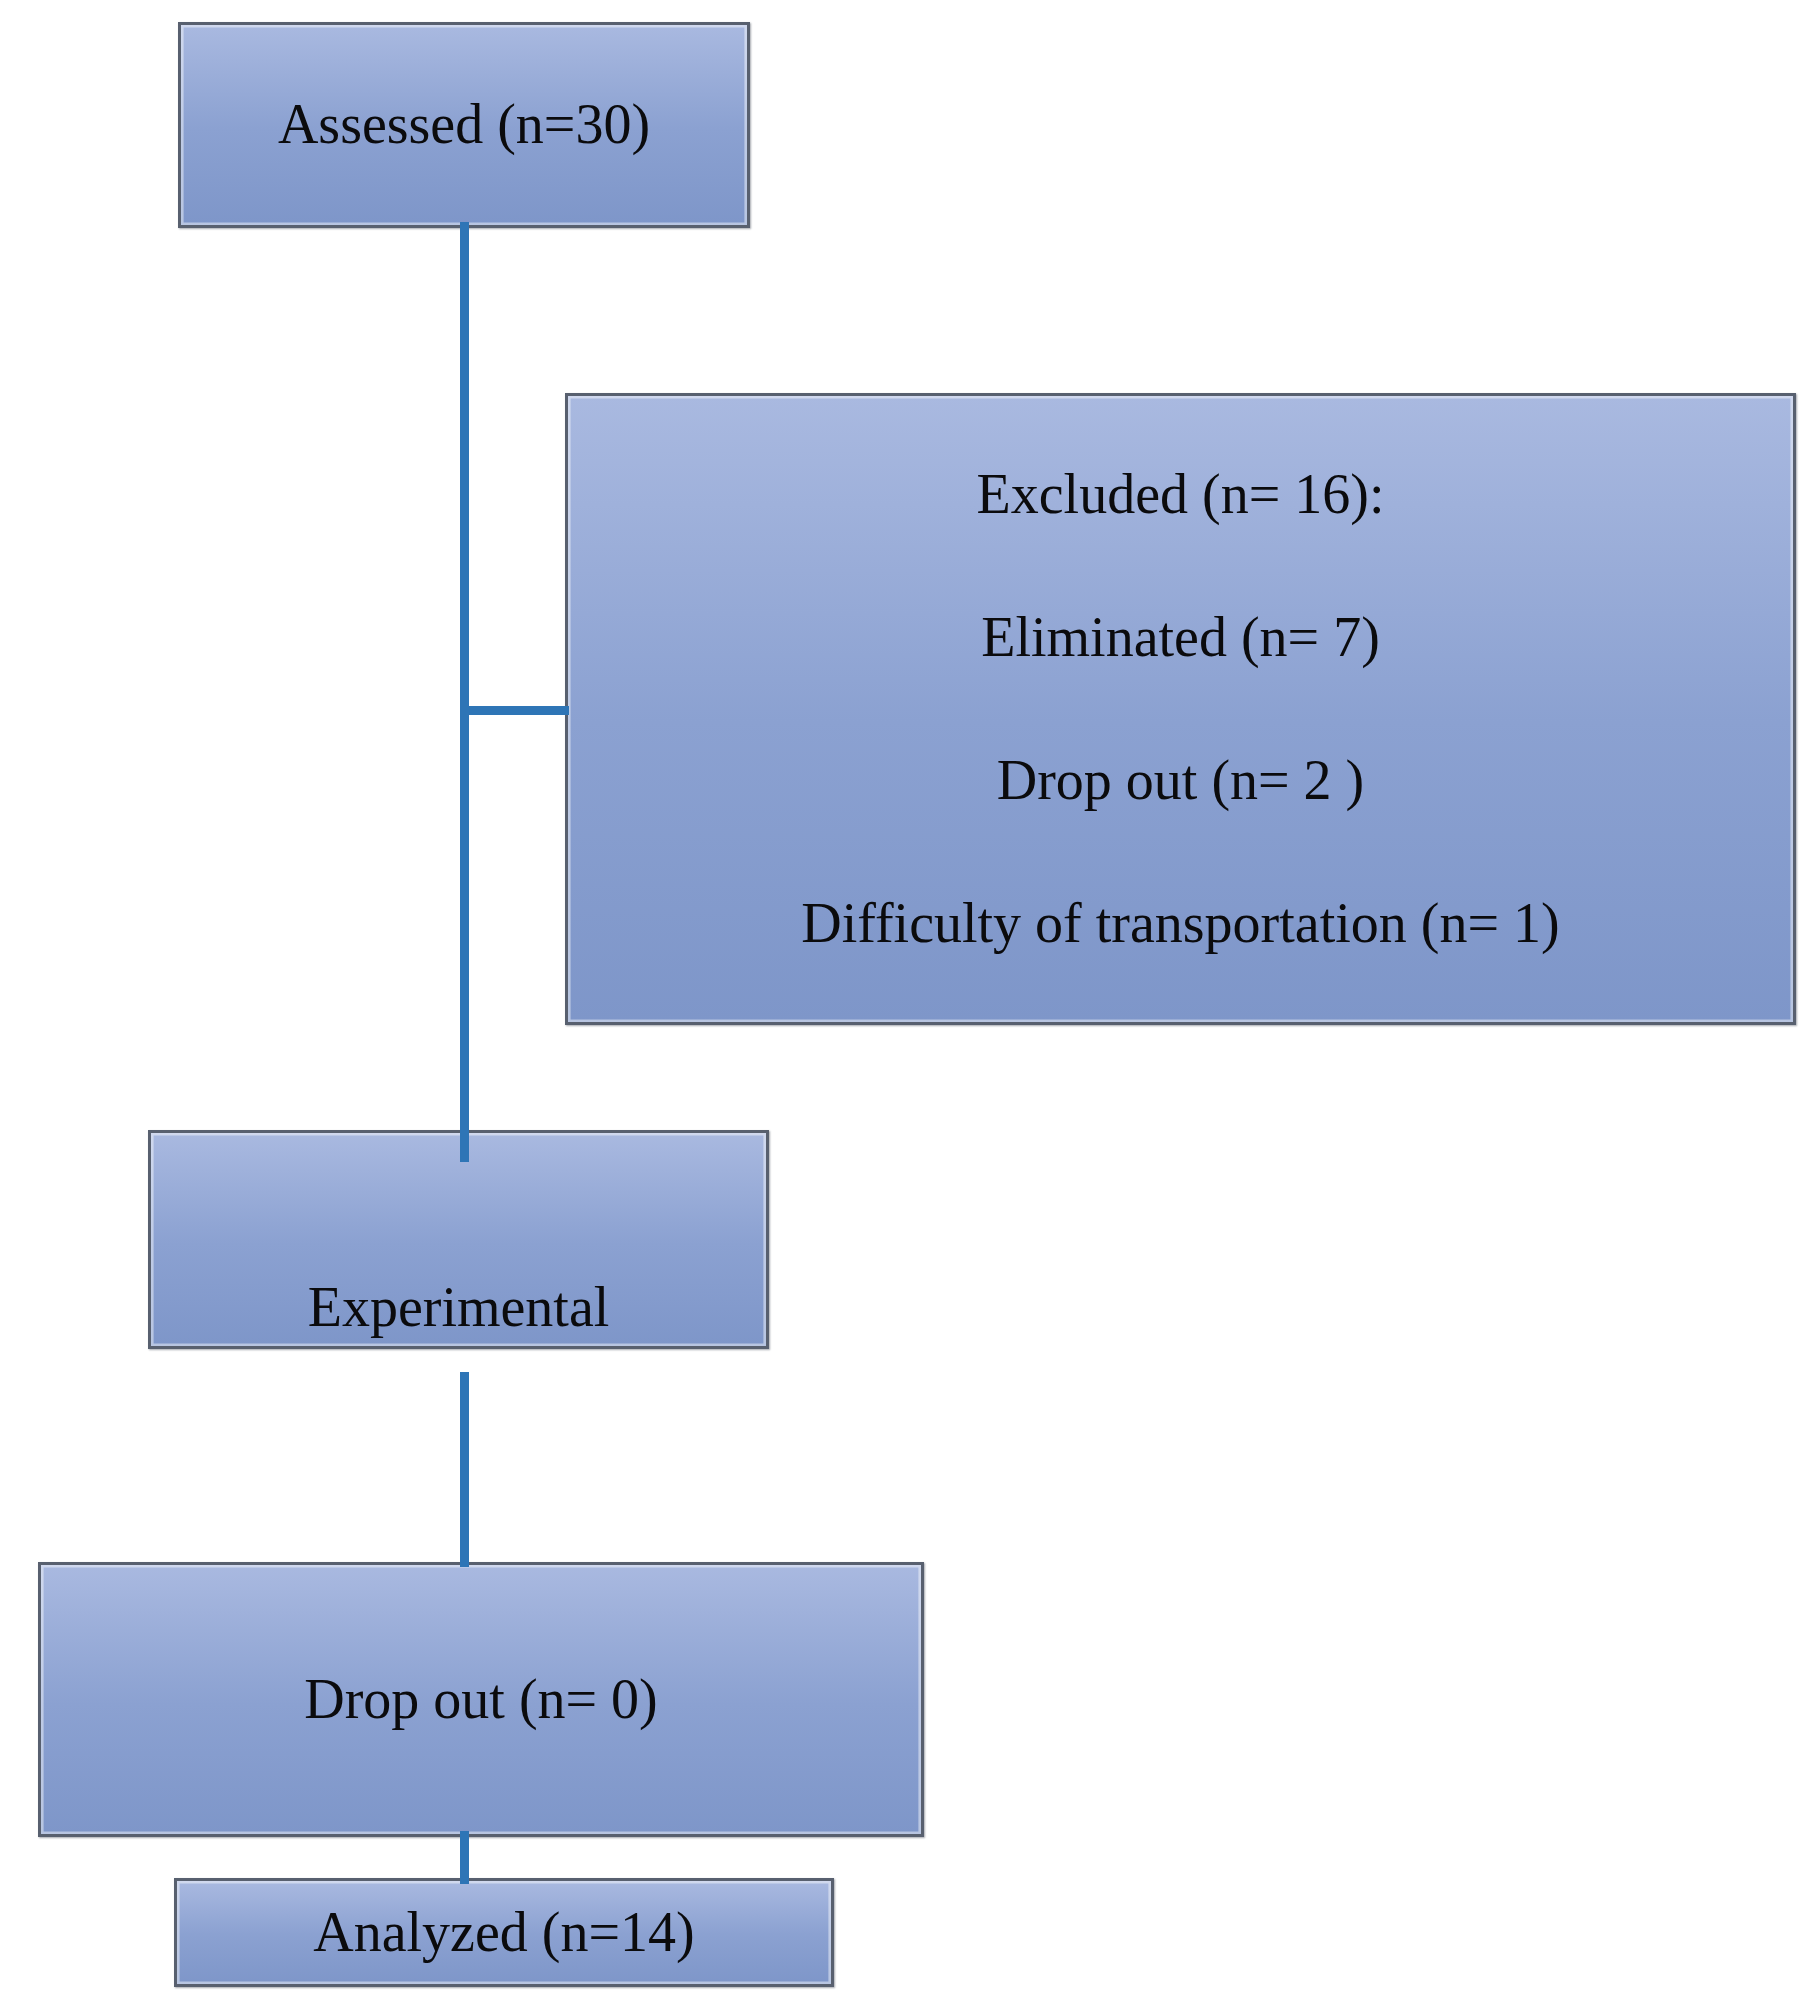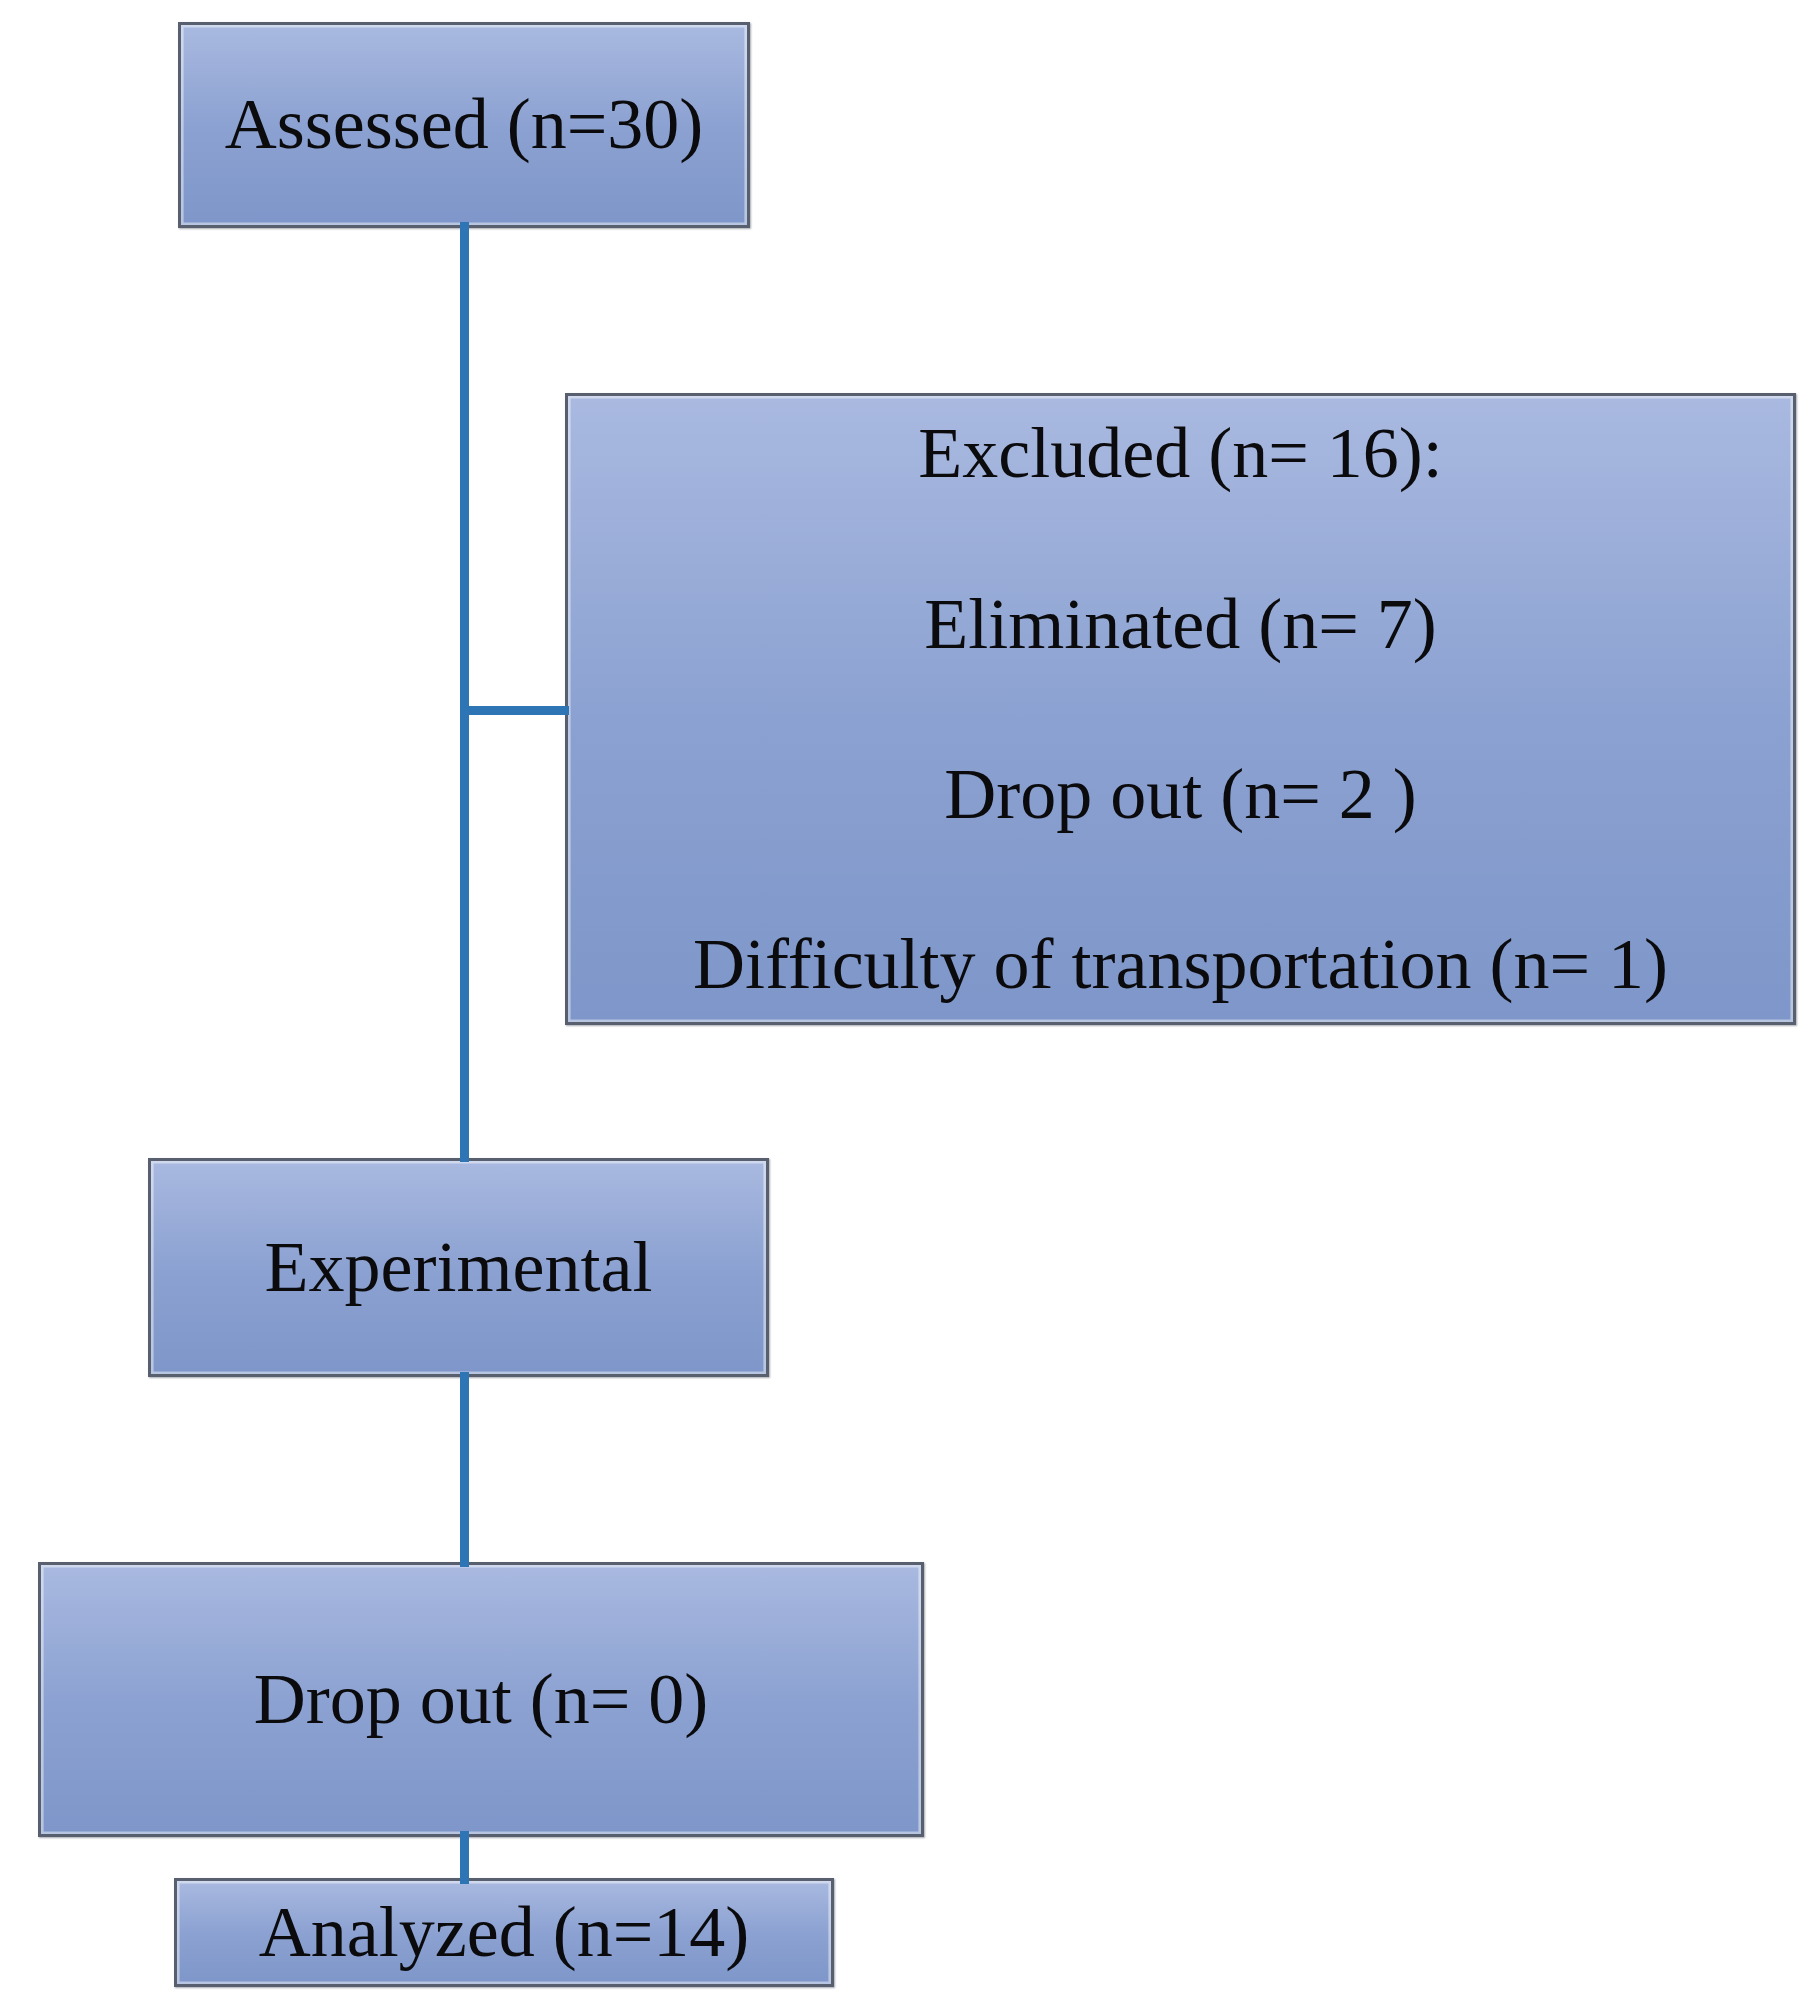--- a/index.html
+++ b/index.html
@@ -33,33 +33,33 @@
                 var(--box-fill-top) 0%,
                 var(--box-fill-mid) 52%,
                 var(--box-fill-bottom) 100%);
     box-shadow: inset 0 0 0 2.6px rgba(255,255,255,0.45),
                 0.9px 0.9px 1.7px rgba(60,66,80,0.45);
     display: flex;
     flex-direction: column;
     align-items: center;
     justify-content: center;
     text-align: center;
-    font-size: 72px;
+    font-size: 56px;
     line-height: 1.12;
     z-index: 1;
   }
   .connector {
     position: absolute;
     background: var(--connector);
     z-index: 2;
   }
   
   #box-assessed     { left: 178px; top: 21.5px;   width: 572px;  height: 206px; }
   #box-excluded     { left: 565px; top: 393px;  width: 1231px; height: 632px; line-height: 1.7; gap: 48px; }
-  #box-experimental { left: 148px; top: 1158px; width: 621px;  height: 219px; line-height: 1.37; }
+  #box-experimental { left: 148px; top: 1130px; width: 621px;  height: 219px; line-height: 1.37; justify-content: flex-end; }
   #box-dropout      { left: 23px;  top: 1562px; width: 886px; height: 275px; margin-left: 15px; }
   #box-analyzed     { left: 174px; top: 1878px; width: 660px;  height: 109px; }
 
   #conn-assessed-experimental { left: 460px; top: 222px;  width: 8.6px;  height: 940px; }
   #conn-branch-excluded       { left: 460px; top: 706px;  width: 109px; height: 8.6px; }
   #conn-experimental-dropout  { left: 460px; top: 1372px; width: 8.6px;  height: 195px; }
   #conn-dropout-analyzed      { left: 460px; top: 1831px; width: 8.6px;  height: 53px; }
 
   .line { display: block; }
 </style>

